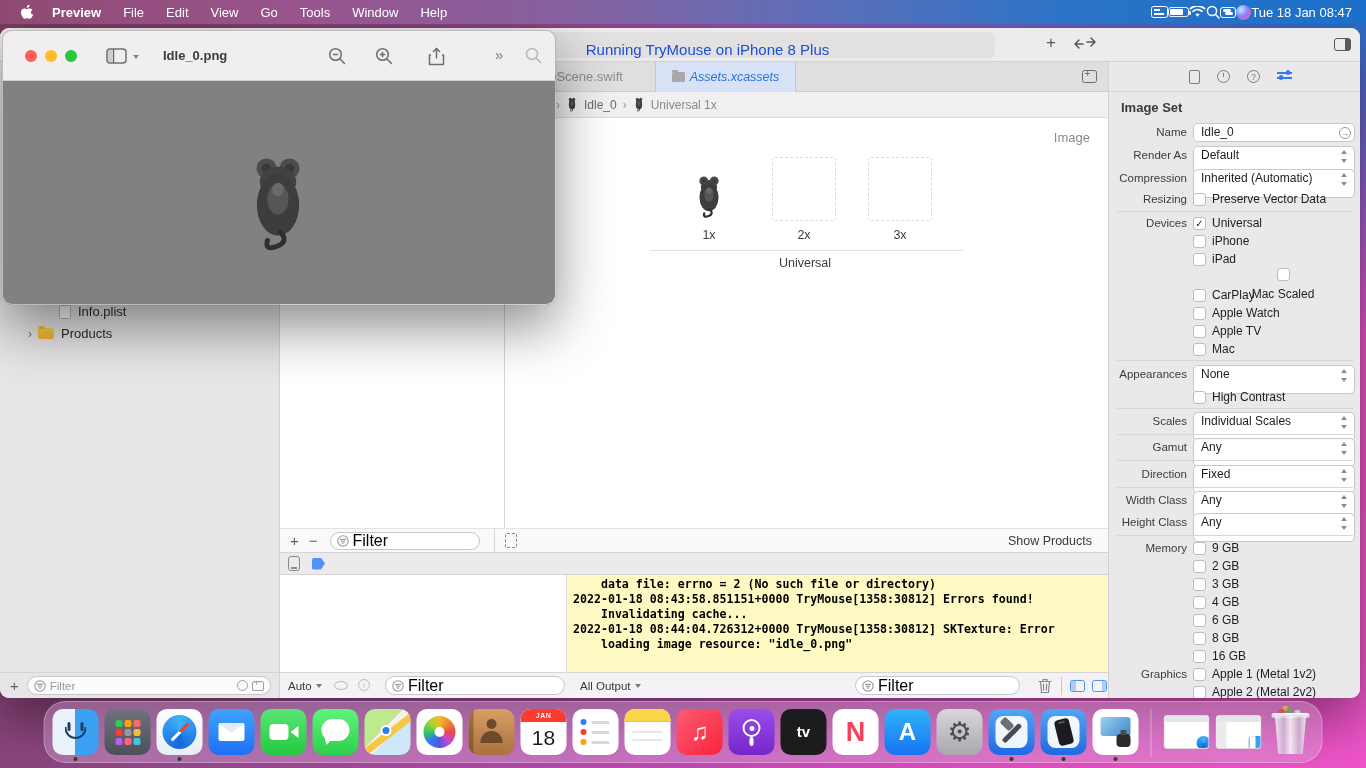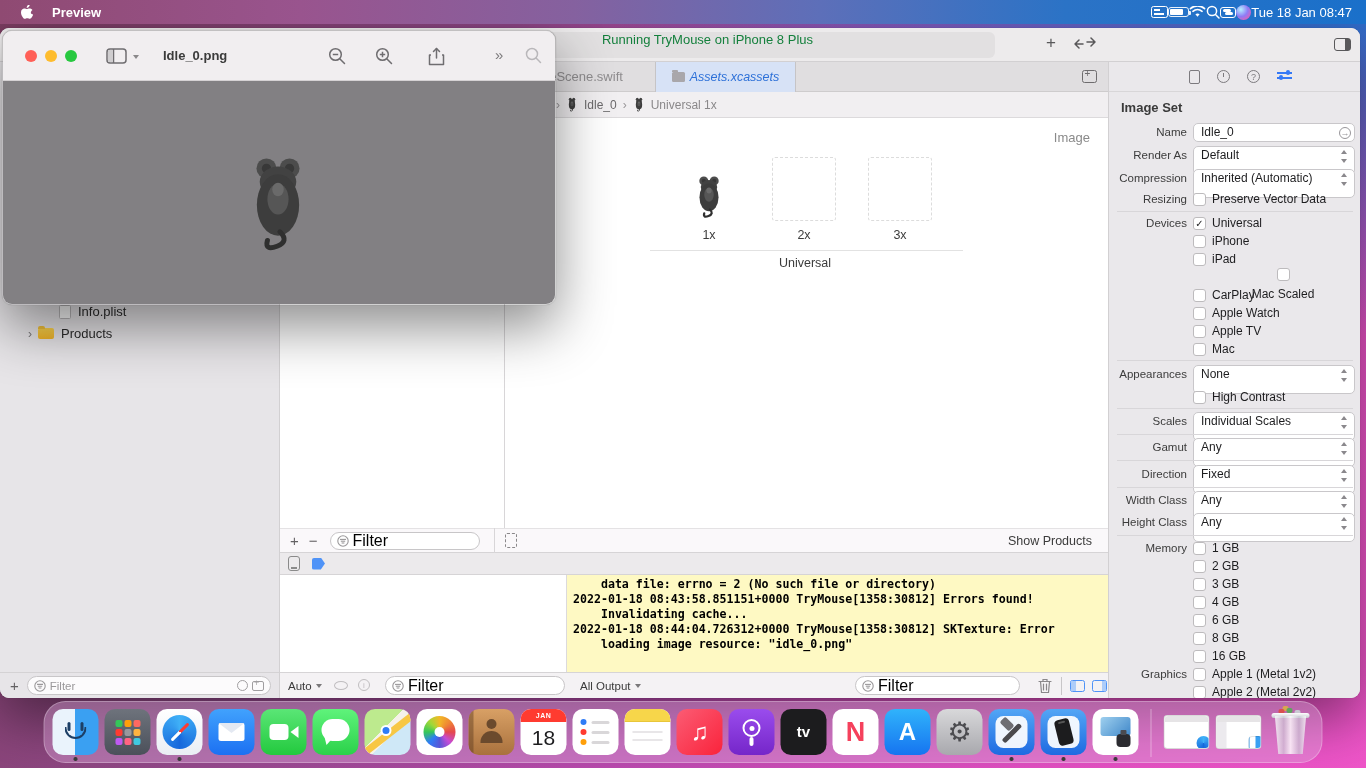--- a/index.html
+++ b/index.html
@@ -30,21 +30,21 @@
   .ic-cc{width:16px;height:11px;border:1.2px solid #fff;border-radius:3px;position:relative;}
   .ic-cc::before{content:"";position:absolute;left:2px;top:1.5px;width:8px;height:2.6px;background:#fff;border-radius:2px;}
   .ic-cc::after{content:"";position:absolute;right:2px;bottom:1.5px;width:8px;height:2.6px;background:#fff;border-radius:2px;}
   .ic-siri{width:15px;height:15px;border-radius:50%;background:radial-gradient(circle at 32% 30%, #b3f0ff, #8f7bf5 48%, #e85fb1 85%);}
   
   .win-shadow{box-shadow:0 22px 55px rgba(0,0,0,.45), 0 0 1px rgba(0,0,0,.3);}
   
   .xcode{position:absolute;left:0;top:28px;width:1360px;height:670px;background:#ecebec;border-radius:9px;z-index:10;overflow:hidden;}
   .xc-toolbar{position:absolute;left:0;top:0;width:100%;height:34px;background:#edebec;border-bottom:1px solid #d2d0d2;}
   .status-pill{position:absolute;left:420px;top:4px;width:575px;height:26px;background:#e2e0e1;border-radius:6px;
-    display:flex;align-items:flex-start;justify-content:center;font-size:13px;color:#15803d;}
+    display:flex;align-items:flex-end;justify-content:center;font-size:15px;color:#1d4ed8;}
   .tb-plus{position:absolute;left:1040px;top:5px;font-size:17px;color:#59585a;width:22px;text-align:center;}
   .tb-nav{position:absolute;left:1072px;top:9px;}
   .tb-panel{position:absolute;left:1334px;top:10px;width:17px;height:13px;border:1.4px solid #59585a;border-radius:3px;}
   .tb-panel::before{content:"";position:absolute;right:0;top:0;bottom:0;width:5px;background:#59585a;}
   .xc-tabbar{position:absolute;left:280px;top:34px;width:828px;height:30px;background:#e0dee0;border-bottom:1px solid #cecccd;}
   .tab1{position:absolute;left:241px;top:7px;font-size:13px;color:#8e8c8e;}
   .tab2{position:absolute;left:375px;top:0;width:141px;height:30px;background:#d7e2f6;border-left:1px solid #c6c4c6;border-right:1px solid #c6c4c6;
     display:flex;align-items:center;justify-content:center;gap:5px;}
   .tab2 .t2label{font-size:12.5px;font-style:italic;color:#2e71d8;}
   .mini-folder{width:13px;height:10px;background:#a9a7ab;border-radius:1.5px;position:relative;}
@@ -237,20 +237,29 @@
 <body>
 
 <div class="menubar">
   <div class="mb-left">
     <span class="apple">
       <svg width="13" height="15" viewBox="0 0 13 15">
           <path fill="#fff" d="M10.8 7.9c0-2 1.6-2.9 1.7-3-0.9-1.3-2.3-1.5-2.8-1.5-1.2-.1-2.3.7-2.9.7-.6 0-1.5-.7-2.5-.7C2.9 3.4 1 4.5 1 7.2c0 1.7.6 3.4 1.4 4.5.7 1 1.4 2.1 2.4 2.1.9 0 1.3-.6 2.5-.6s1.5.6 2.5.6 1.7-1 2.3-2c.7-1.1 1-2.2 1-2.3-.1 0-2.3-.9-2.3-1.6zM8.9 1.8c.5-.6.9-1.5.8-2.3-.8 0-1.7.5-2.2 1.1-.5.6-.9 1.5-.8 2.3.8.1 1.7-.4 2.2-1.1z"></path>
         </svg>
     </span>
     <span class="mb-app">Preview</span>
+    <span style="display:flex">
+        <span class="mb-item">File</span>
+        <span class="mb-item">Edit</span>
+        <span class="mb-item">View</span>
+        <span class="mb-item">Go</span>
+        <span class="mb-item">Tools</span>
+        <span class="mb-item">Window</span>
+        <span class="mb-item">Help</span>
+      </span>
   </div>
   <div class="mb-right">
     <span class="ic-disp"></span>
     <span class="ic-batt"></span>
     <span>
       <svg width="17" height="12" viewBox="0 0 17 12">
           <path d="M8.5 10.8 10.6 8.2a3.4 3.4 0 0 0-4.2 0z" fill="#fff"></path>
           <path d="M3.9 5.3a7 7 0 0 1 9.2 0" fill="none" stroke="#fff" stroke-width="1.6" stroke-linecap="round"></path>
           <path d="M1.4 2.6a10.6 10.6 0 0 1 14.2 0" fill="none" stroke="#fff" stroke-width="1.6" stroke-linecap="round"></path>
         </svg>
@@ -557,21 +566,21 @@
 
     <span class="ilabel" style="top:451px">Height Class</span>
     <div class="dd" style="top:451px"><span>Any</span><span class="dd-ar"></span></div>
 
     <div class="isep" style="top:473px"></div>
 
     <span class="ilabel" style="top:477px">Memory</span>
     <div class="igroup" style="top:477px">
         <div class="cbrow">
           <span class="cb"></span>
-          <span class="cblabel">1 GB</span>
+          <span class="cblabel">9 GB</span>
         </div>
         <div class="cbrow">
           <span class="cb"></span>
           <span class="cblabel">2 GB</span>
         </div>
         <div class="cbrow">
           <span class="cb"></span>
           <span class="cblabel">3 GB</span>
         </div>
         <div class="cbrow">

